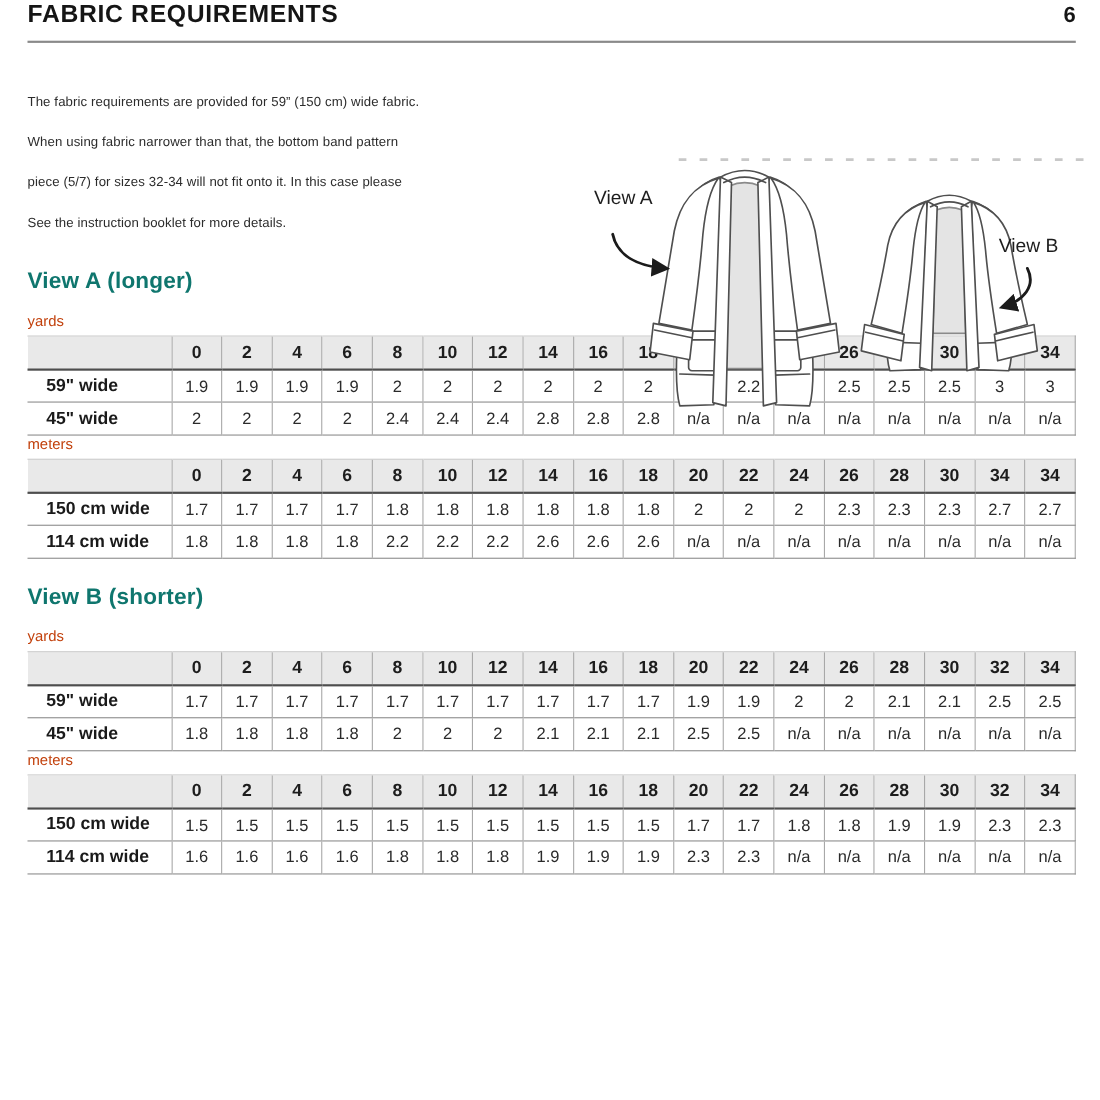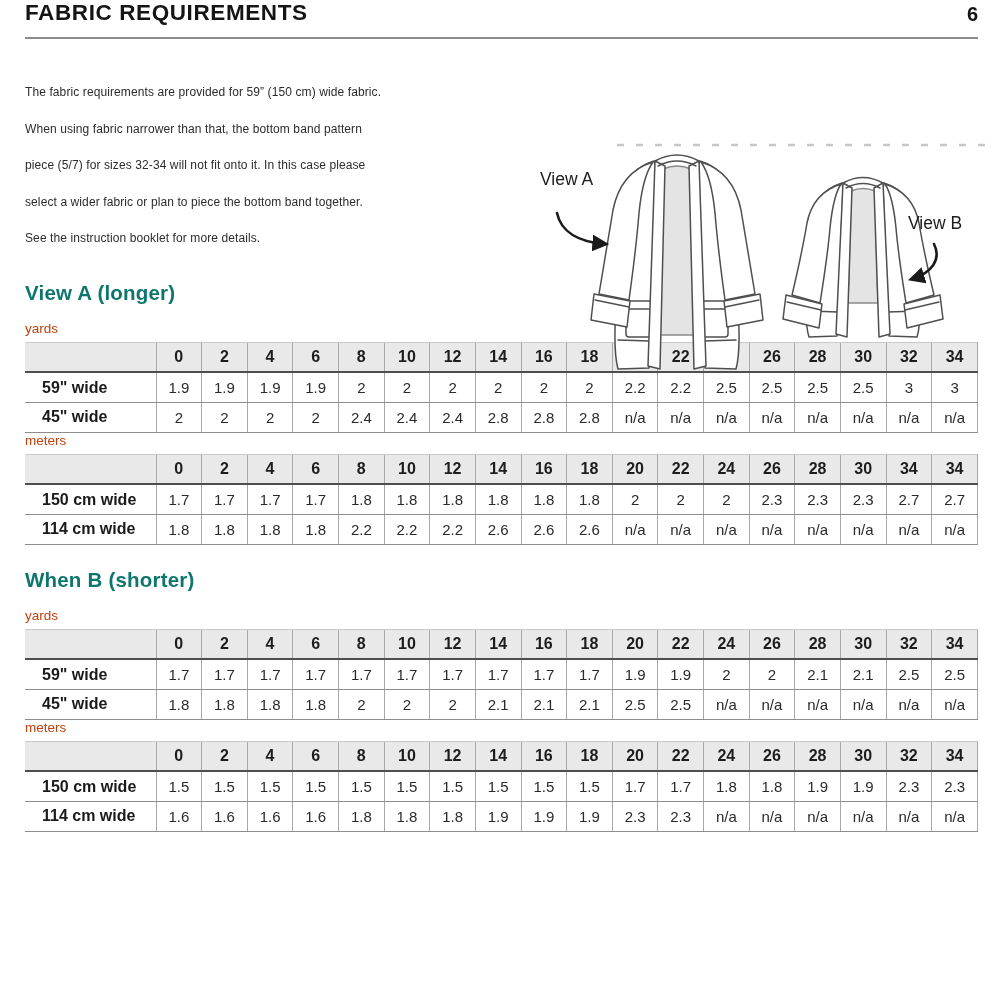--- a/index.html
+++ b/index.html
@@ -48,21 +48,20 @@
   <div class="hdr">
     <h1>FABRIC REQUIREMENTS</h1>
     <div class="pagenum">6</div>
   </div>
   <hr class="rule">
 
   <div class="intro">
     <div>The fabric requirements are provided for 59” (150 cm) wide fabric.</div>
     <div>When using fabric narrower than that, the bottom band pattern</div>
     <div>piece (5/7) for sizes 32-34 will not fit onto it. In this case please</div>
-    <div>select a wider fabric or plan to piece the bottom band together.</div>
     <div>See the instruction booklet for more details.</div>
   </div>
 
   <div class="illus">
     <svg width="470" height="268" viewBox="0 0 470 268">
       <defs>
         <marker id="ah" viewBox="0 0 10 10" refX="7.5" refY="5" markerWidth="6.5" markerHeight="6.5" orient="auto">
           <path d="M0,0 L10,5 L0,10 Z" fill="#1b1b1b"></path>
         </marker>
       </defs>
@@ -257,21 +256,21 @@
             <td>n/a</td>
             <td>n/a</td>
             <td>n/a</td>
             <td>n/a</td>
           </tr>
         </tbody>
       </table>
   </section>
 
   <section class="sec-b">
-    <h2 class="view-title">When B (shorter)</h2>
+    <h2 class="view-title">View B (shorter)</h2>
     <div class="unit first">yards</div>
     <table class="fabric">
         <thead>
           <tr>
             <th></th>
             <th>0</th>
             <th>2</th>
             <th>4</th>
             <th>6</th>
             <th>8</th>

